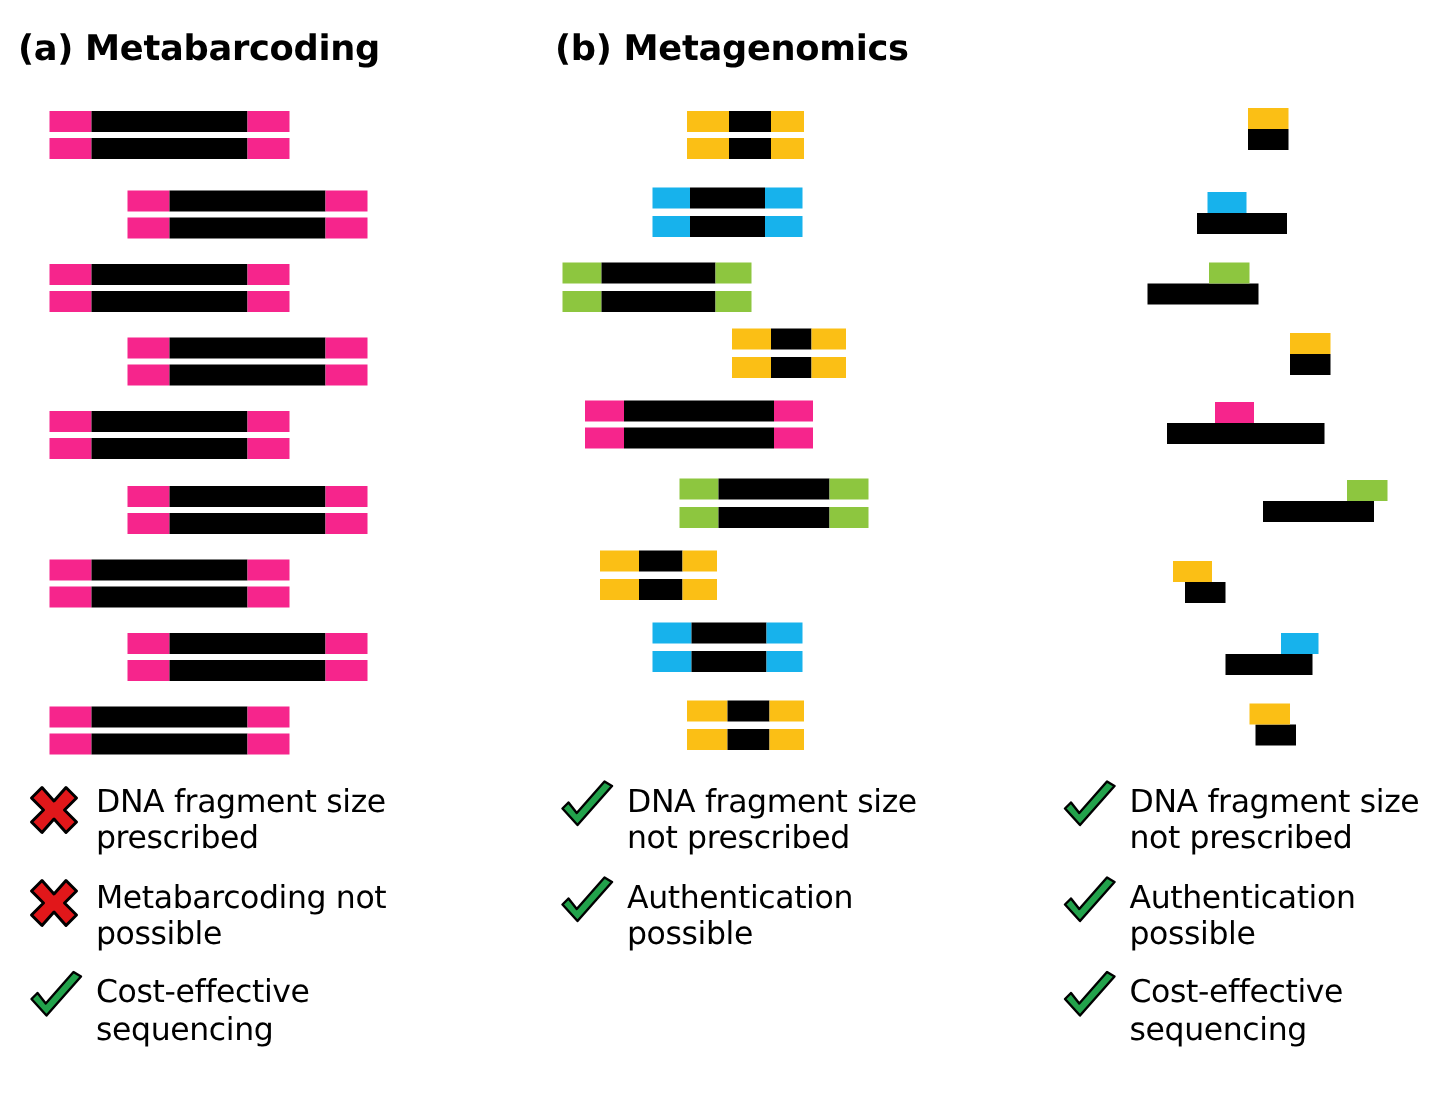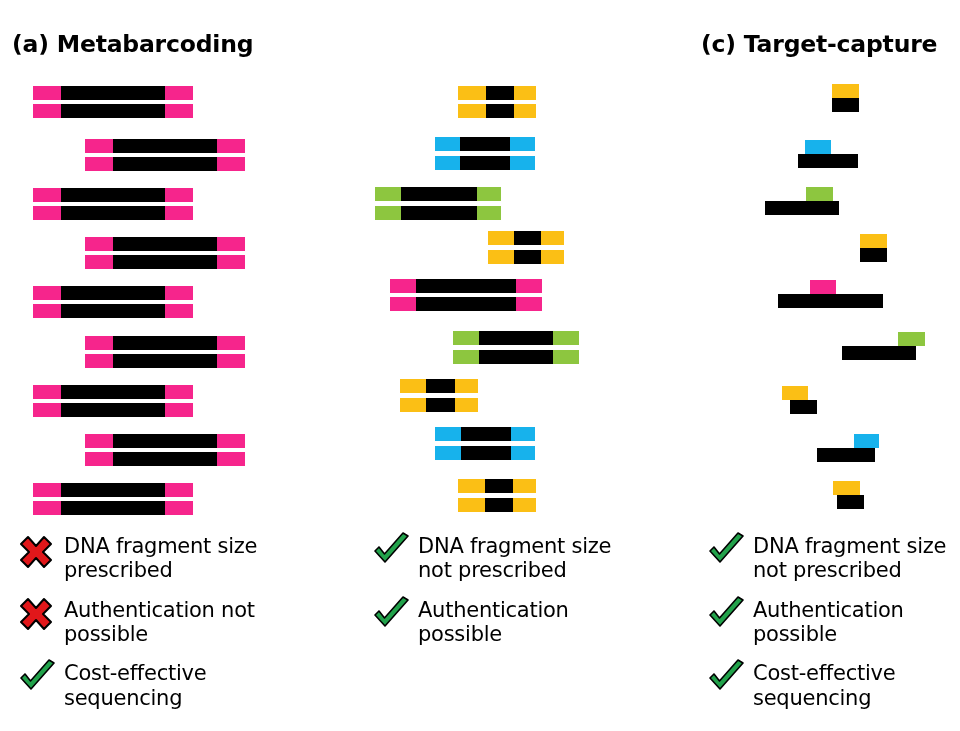--- a/index.html
+++ b/index.html
@@ -10,21 +10,21 @@
   body {
     width: 960px;
     height: 731px;
     position: relative;
     overflow: hidden;
     font-family: "Liberation Sans", sans-serif;
     color: #000000;
   }
   .panel {
     position: absolute;
-    top: 16px;
+    top: 4px;
     height: 539px;
   }
   #panel-a { left: 0;   width: 360px; }
   #panel-b { left: 360px; width: 335px; }
   #panel-c { left: 695px; width: 265px; }
 
   .panel-title {
     position: absolute;
     top: 14px;
     font-size: 23.5px;
@@ -206,36 +206,37 @@
         </div>
         <div class="legend-text">DNA fragment size
 prescribed</div>
       </div>
       <div class="legend-row">
         <div class="legend-mark">
           <svg width="36" height="36" viewBox="0 0 36 36">
             <path d="M10 3 L18 12 L26 3 L33 10 L25 18 L33 26 L26 33 L18 24 L10 33 L3 26 L11 18 L3 10 Z" fill="#E1171A" stroke="#000000" stroke-width="2" stroke-linejoin="round"></path>
           </svg>
         </div>
-        <div class="legend-text">Authentication not
+        <div class="legend-text">Metabarcoding not
 possible</div>
       </div>
       <div class="legend-row">
         <div class="legend-mark">
           <svg width="40" height="36" viewBox="0 0 40 36">
             <path d="M3 19 L13 30 L36 4 L31 1 L12.5 22 L7 15 Z" fill="#22A24B" stroke="#000000" stroke-width="1.6" stroke-linejoin="round"></path>
           </svg>
         </div>
         <div class="legend-text">Cost-effective
 sequencing</div>
       </div>
     </div>
 </div>
 
 <div class="panel" id="panel-b">
+  <div class="panel-title">(b) Metagenomics</div>
   <div class="frag-area" id="frags-b">
       <div class="frag" style="left: 98px; top: 70px; width: 78px;">
         <div class="cap" style="width: 28px; background: rgb(251, 191, 21);"></div>
         <div class="core"></div>
         <div class="cap" style="width: 22px; background: rgb(251, 191, 21);"></div>
       </div>
       <div class="frag" style="left: 98px; top: 88px; width: 78px;">
         <div class="cap" style="width: 28px; background: rgb(251, 191, 21);"></div>
         <div class="core"></div>
         <div class="cap" style="width: 22px; background: rgb(251, 191, 21);"></div>
@@ -337,21 +338,20 @@
             <path d="M3 19 L13 30 L36 4 L31 1 L12.5 22 L7 15 Z" fill="#22A24B" stroke="#000000" stroke-width="1.6" stroke-linejoin="round"></path>
           </svg>
         </div>
         <div class="legend-text">Authentication
 possible</div>
       </div>
     </div>
 </div>
 
 <div class="panel" id="panel-c">
-  <div class="panel-title">(c) Target-capture</div>
   <div class="frag-area" id="frags-c">
       <div class="tc-core" style="left: 137px; top: 82px; width: 27px;"></div>
       <div class="tc-probe" style="left: 137px; top: 68px; width: 27px; background: rgb(251, 191, 21);"></div>
       <div class="tc-core" style="left: 103px; top: 138px; width: 60px;"></div>
       <div class="tc-probe" style="left: 110px; top: 124px; width: 26px; background: rgb(23, 178, 236);"></div>
       <div class="tc-core" style="left: 70px; top: 185px; width: 74px;"></div>
       <div class="tc-probe" style="left: 111px; top: 171px; width: 27px; background: rgb(141, 198, 63);"></div>
       <div class="tc-core" style="left: 165px; top: 232px; width: 27px;"></div>
       <div class="tc-probe" style="left: 165px; top: 218px; width: 27px; background: rgb(251, 191, 21);"></div>
       <div class="tc-core" style="left: 83px; top: 278px; width: 105px;"></div>

